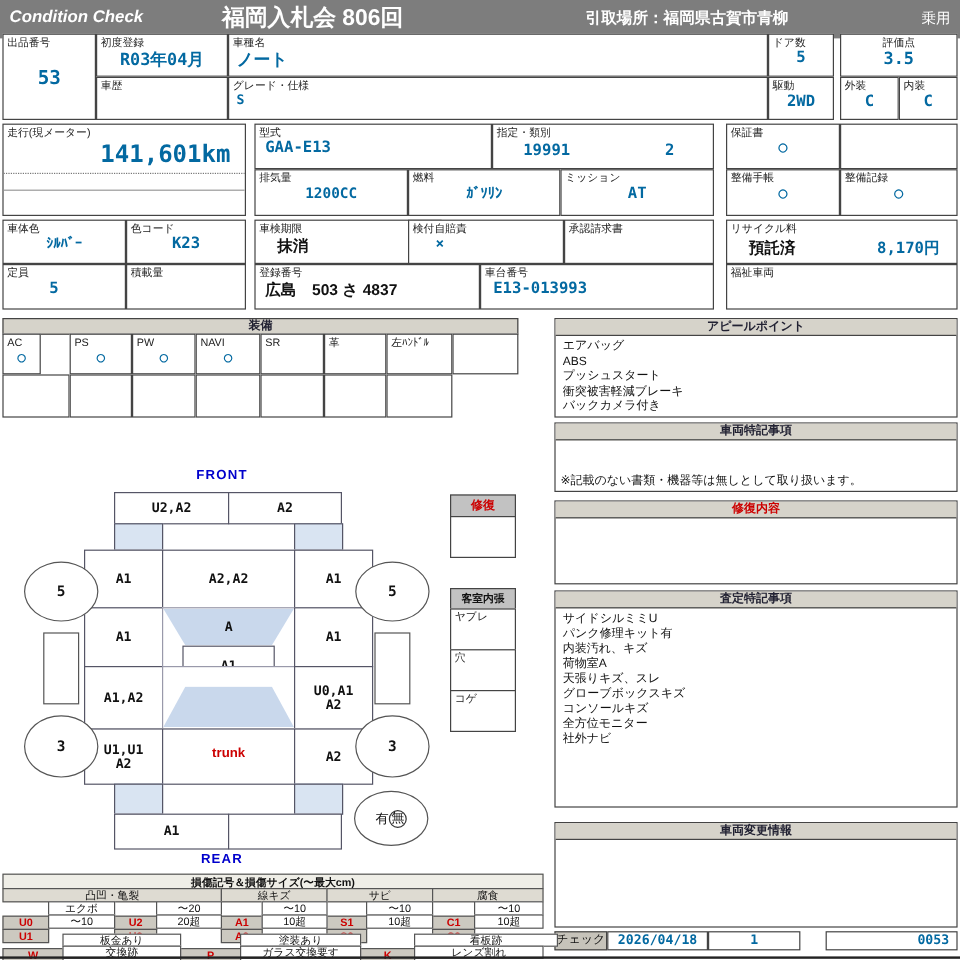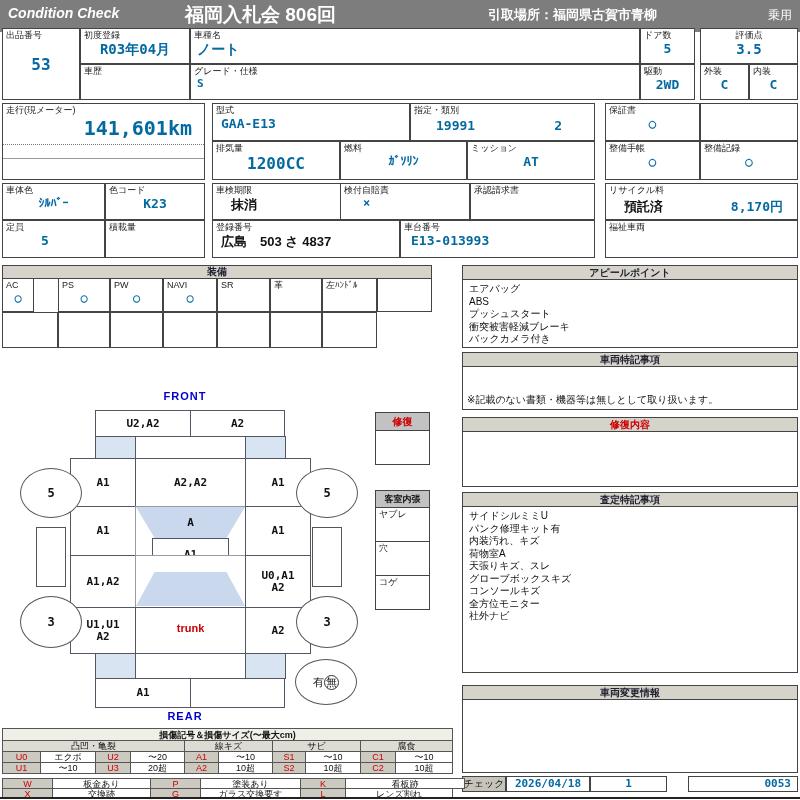--- a/index.html
+++ b/index.html
@@ -19,21 +19,21 @@
          font-family:"DejaVu Sans Mono","Liberation Mono",monospace;font-weight:bold;font-size:11px;
          display:flex;align-items:center;justify-content:center;text-align:center;white-space:pre-line;line-height:12px;}
   .bluefill{background:#d9e4f2;}
   .trap{position:absolute;box-sizing:border-box;background:#c9d8ec;display:flex;align-items:center;justify-content:center;
         font-family:"DejaVu Sans Mono",monospace;font-weight:bold;font-size:11px;}
   .wheel{position:absolute;box-sizing:border-box;border:1px solid #555;border-radius:50%;background:#fff;
          display:flex;align-items:center;justify-content:center;
          font-family:"DejaVu Sans Mono",monospace;font-weight:bold;font-size:12px;}
   .legcell{position:absolute;box-sizing:border-box;border:1px solid #555;font-size:9px;line-height:10px;
            display:flex;align-items:center;justify-content:center;background:#fff;white-space:nowrap;overflow:hidden;}
-  .legcode{background:#ccc9c0;color:#c00;font-weight:normal;}
+  .legcode{background:#ccc9c0;color:#c00;font-weight:bold;margin-top:12px;}
   .leggrp{background:#dedbd2;}
   .bluelabel{color:#00c;font-weight:bold;font-size:11px;letter-spacing:1px;}
 </style>
 </head>
 <body>
 
 <div id="sheet">
 
   <div class="abs" style="left:0;top:0;width:800px;height:32px;background:#7d7d7d;">
     <span class="abs" style="left:8px;top:5px;font-size:14px;font-style:italic;font-weight:bold;color:#fff;">Condition  Check</span>
@@ -92,21 +92,21 @@
     <div class="lbl">型式</div>
     <div class="val" style="padding-left:8px;">GAA-E13</div>
   </div>
   <div class="cell" style="left:410px;top:103px;width:185px;height:38px;">
     <div class="lbl">指定・類別</div>
     <span class="val abs" style="left:25px;top:14px;">19991</span>
     <span class="val abs" style="right:32px;top:14px;">2</span>
   </div>
   <div class="cell" style="left:212px;top:141px;width:128px;height:39px;">
     <div class="lbl">排気量</div>
-    <div class="val ctr" style="font-size:16px;">1200CC</div>
+    <div class="val ctr" style="font-size:12px;">1200CC</div>
   </div>
   <div class="cell" style="left:340px;top:141px;width:127px;height:39px;">
     <div class="lbl">燃料</div>
     <div class="val ctr" style="font-size:12px;">ｶﾞｿﾘﾝ</div>
   </div>
   <div class="cell" style="left:467px;top:141px;width:128px;height:39px;">
     <div class="lbl">ミッション</div>
     <div class="val ctr">AT</div>
   </div>
   <div class="cell" style="left:605px;top:103px;width:95px;height:38px;">

